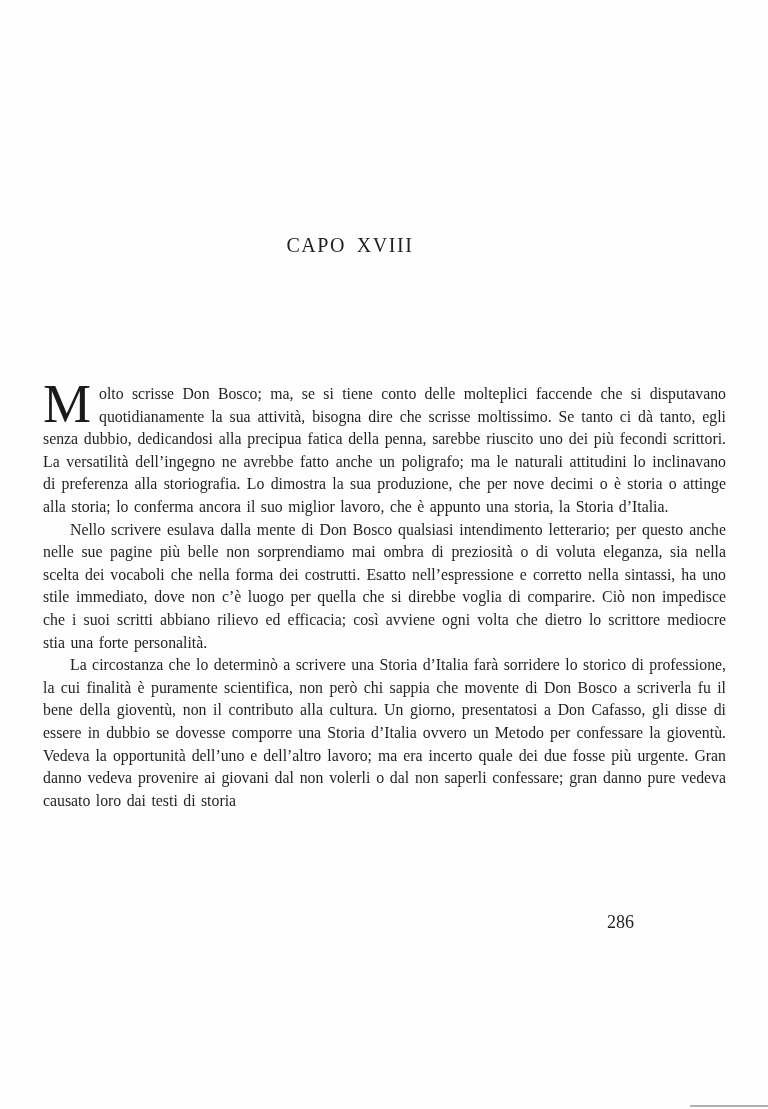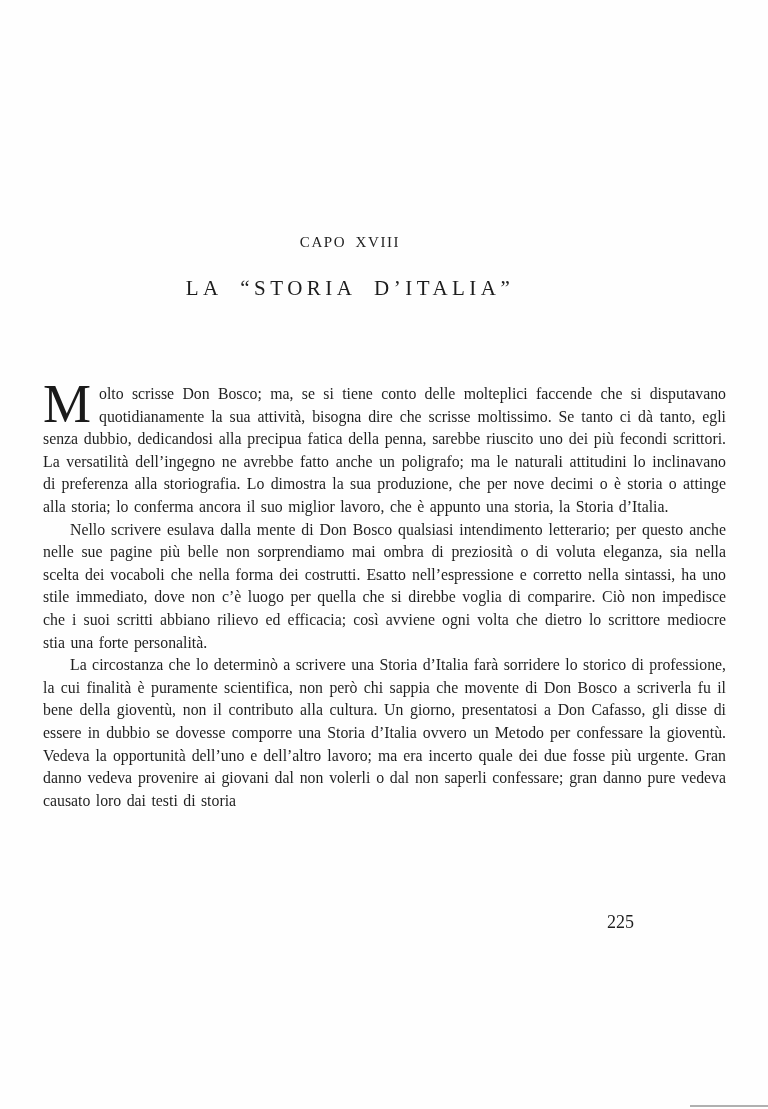--- a/index.html
+++ b/index.html
@@ -15,21 +15,21 @@
     overflow: hidden;
     font-family: "Liberation Serif", "DejaVu Serif", serif;
     color: #1f1f1f;
   }
   .kicker {
     position: absolute;
     top: 234px;
     left: 0;
     width: 700px;
     text-align: center;
-    font-size: 15px;
+    font-size: 20px;
     letter-spacing: 1.6px;
     word-spacing: 4px;
     color: #222222;
   }
   .title {
     position: absolute;
     top: 276px;
     left: 0;
     width: 700px;
     margin: 0;
@@ -84,24 +84,23 @@
     height: 2px;
     background: #b0b0b0;
   }
 </style>
 </head>
 <body>
 
 <div class="page">
   <div class="kicker">CAPO XVIII</div>
 
-  <h1 class="title">LA “STORIA D’ITALIA”</h1>
 
   <div class="body-text" id="body-text">
       <p class=""><span class="dropcap">M</span><span>olto scrisse Don Bosco; ma, se si tiene conto delle molteplici faccende che si disputavano quotidianamente la sua attività, bisogna dire che scrisse moltissimo. Se tanto ci dà tanto, egli senza dubbio, dedicandosi alla precipua fatica della penna, sarebbe riuscito uno dei più fecondi scrittori. La versatilità dell’ingegno ne avrebbe fatto anche un poligrafo; ma le naturali attitudini lo inclinavano di preferenza alla storiografia. Lo dimostra la sua produzione, che per nove decimi o è storia o attinge alla storia; lo conferma ancora il suo miglior lavoro, che è appunto una storia, la </span><span class="it">Storia d’Italia</span><span>.</span></p>
       <p class="indent"><span>Nello scrivere esulava dalla mente di Don Bosco qualsiasi intendimento letterario; per questo anche nelle sue pagine più belle non sorprendiamo mai ombra di preziosità o di voluta eleganza, sia nella scelta dei vocaboli che nella forma dei costrutti. Esatto nell’espressione e corretto nella sintassi, ha uno stile immediato, dove non c’è luogo per quella che si direbbe voglia di comparire. Ciò non impedisce che i suoi scritti abbiano rilievo ed efficacia; così avviene ogni volta che dietro lo scrittore mediocre stia una forte personalità.</span></p>
       <p class="indent"><span>La circostanza che lo determinò a scrivere una </span><span class="it">Storia d’Italia</span><span> farà sorridere lo storico di professione, la cui finalità è puramente scientifica, non però chi sappia che movente di Don Bosco a scriverla fu il bene della gioventù, non il contributo alla cultura. Un giorno, presentatosi a Don Cafasso, gli disse di essere in dubbio se dovesse comporre una </span><span class="it">Storia d’Italia</span><span> ovvero un </span><span class="it">Metodo per confessare la gioventù</span><span>. Vedeva la opportunità dell’uno e dell’altro lavoro; ma era incerto quale dei due fosse più urgente. Gran danno vedeva provenire ai giovani dal non volerli o dal non saperli confessare; gran danno pure vedeva causato loro dai testi di storia</span></p>
     </div>
 
-  <div class="page-number">225</div>
+  <div class="page-number">286</div>
 
   <div class="scan-line"></div>
 </div>
 
 </body></html>

